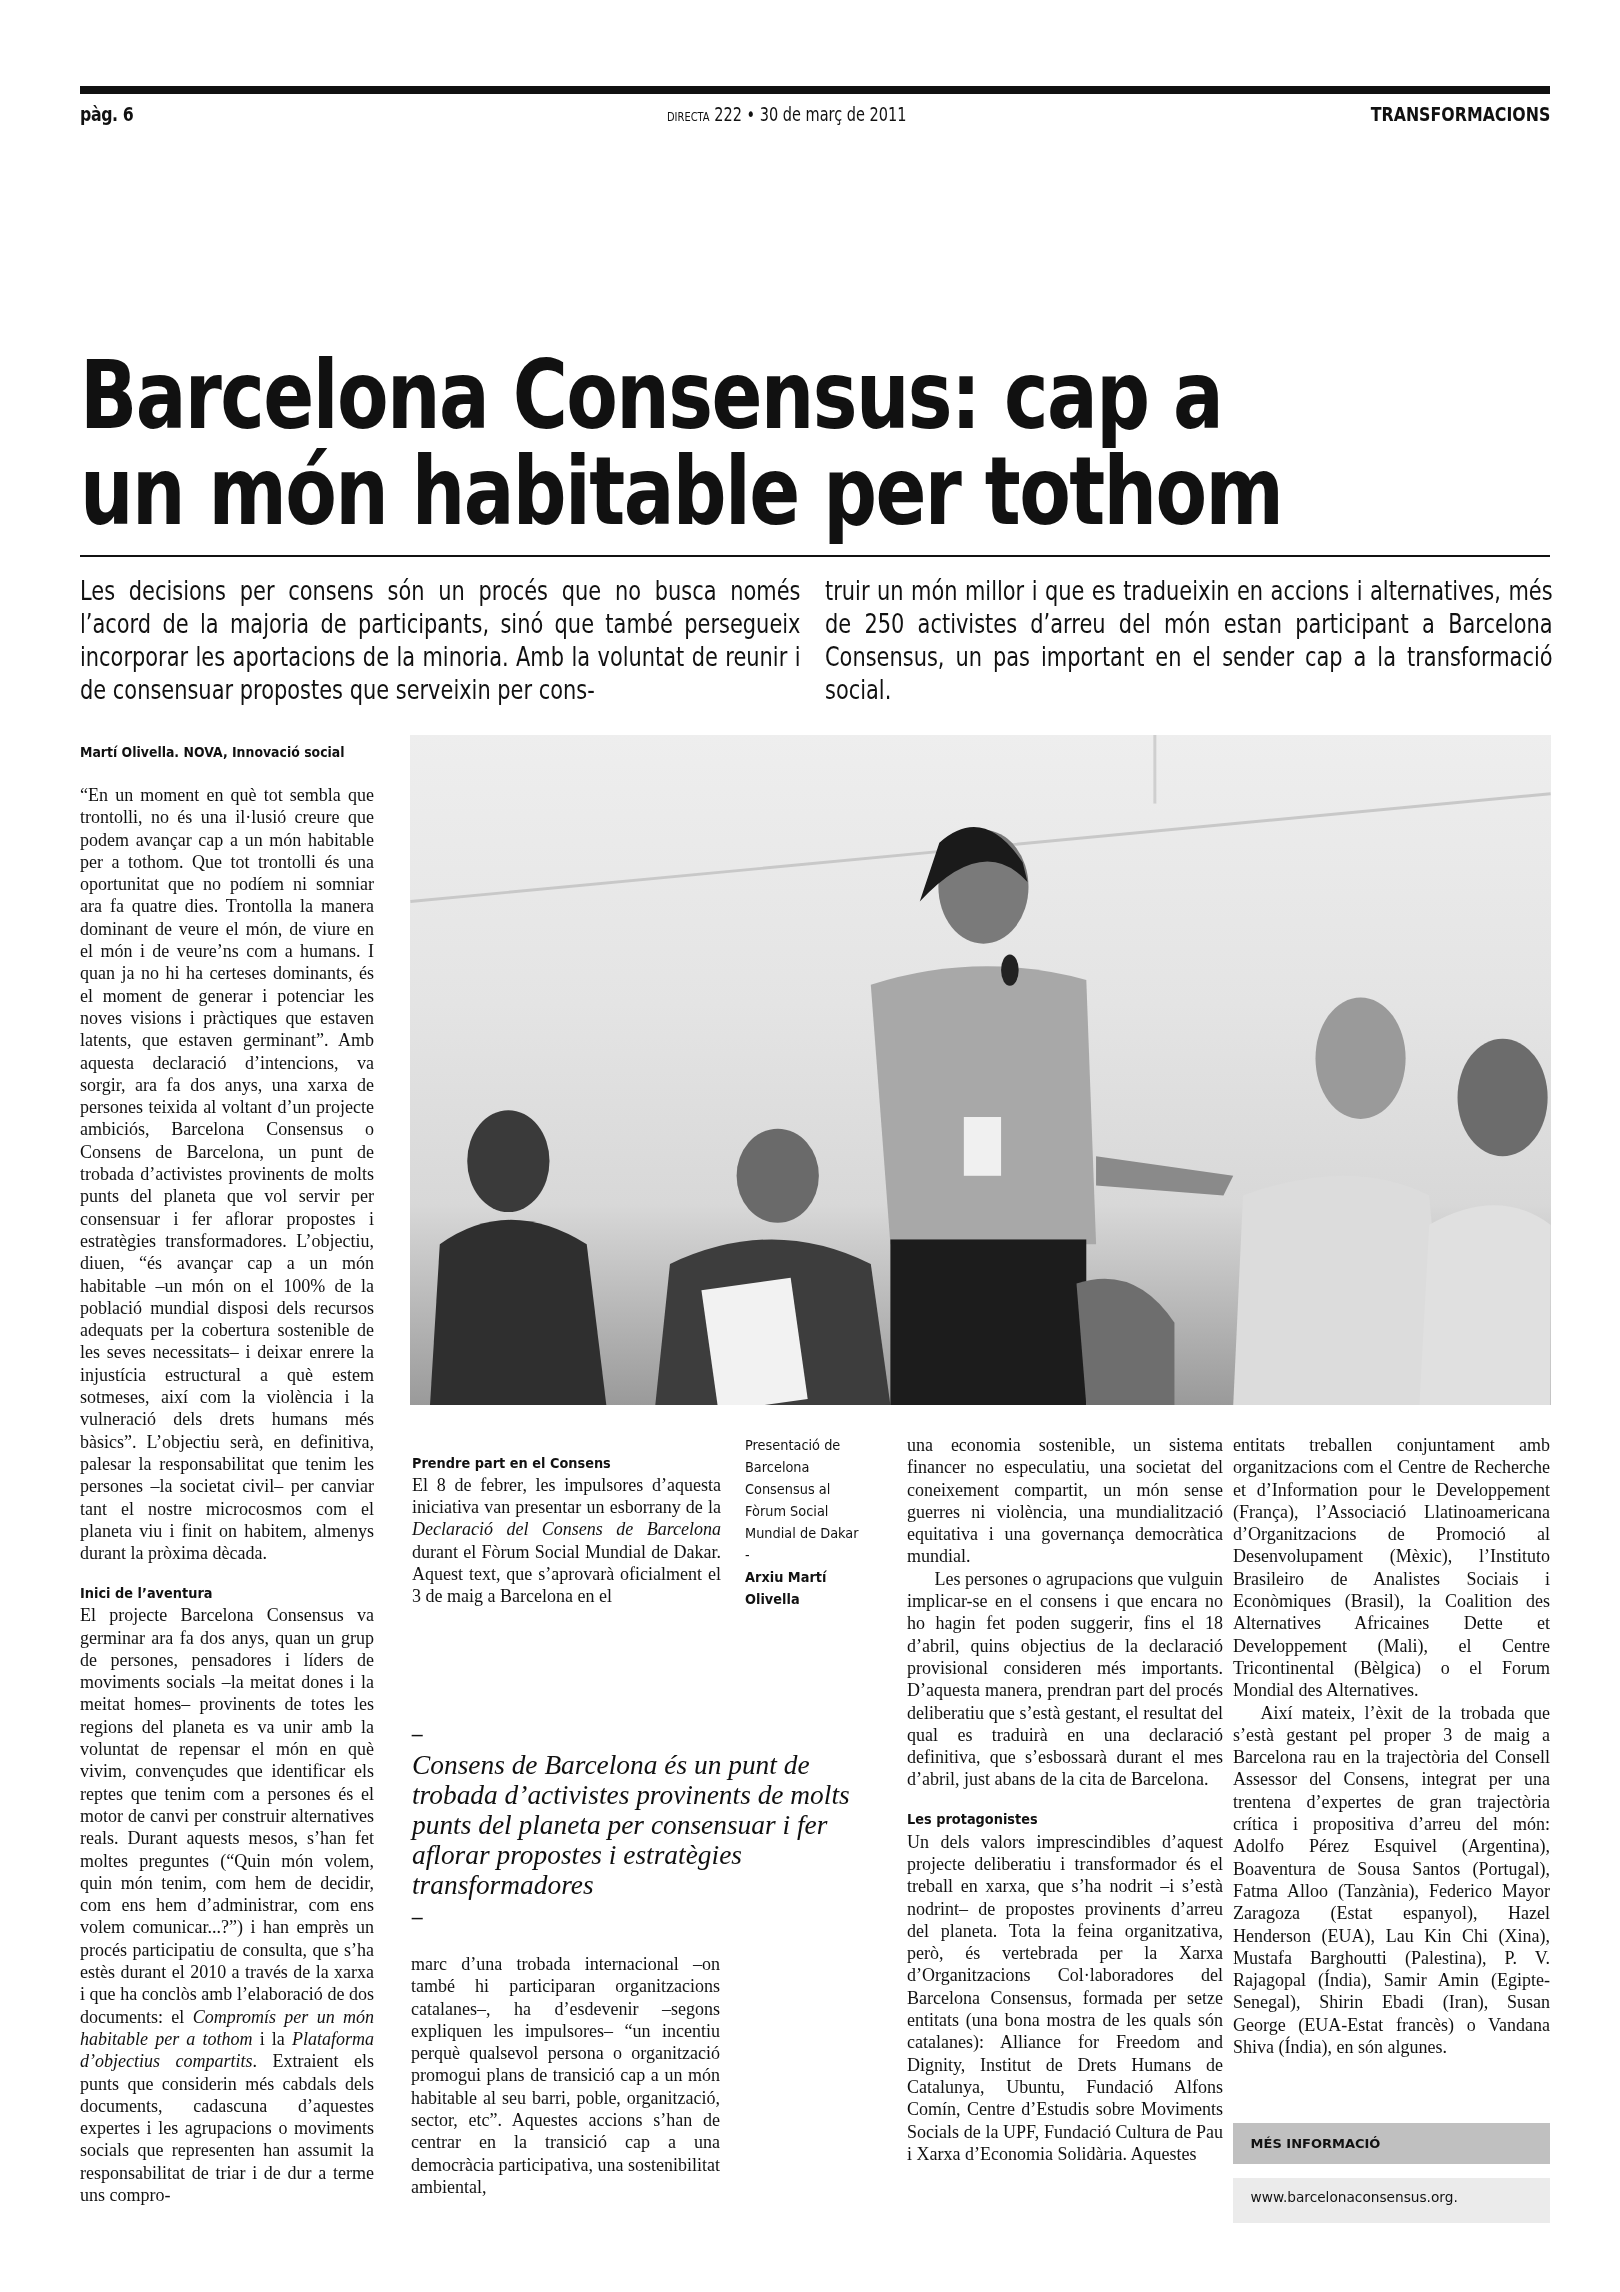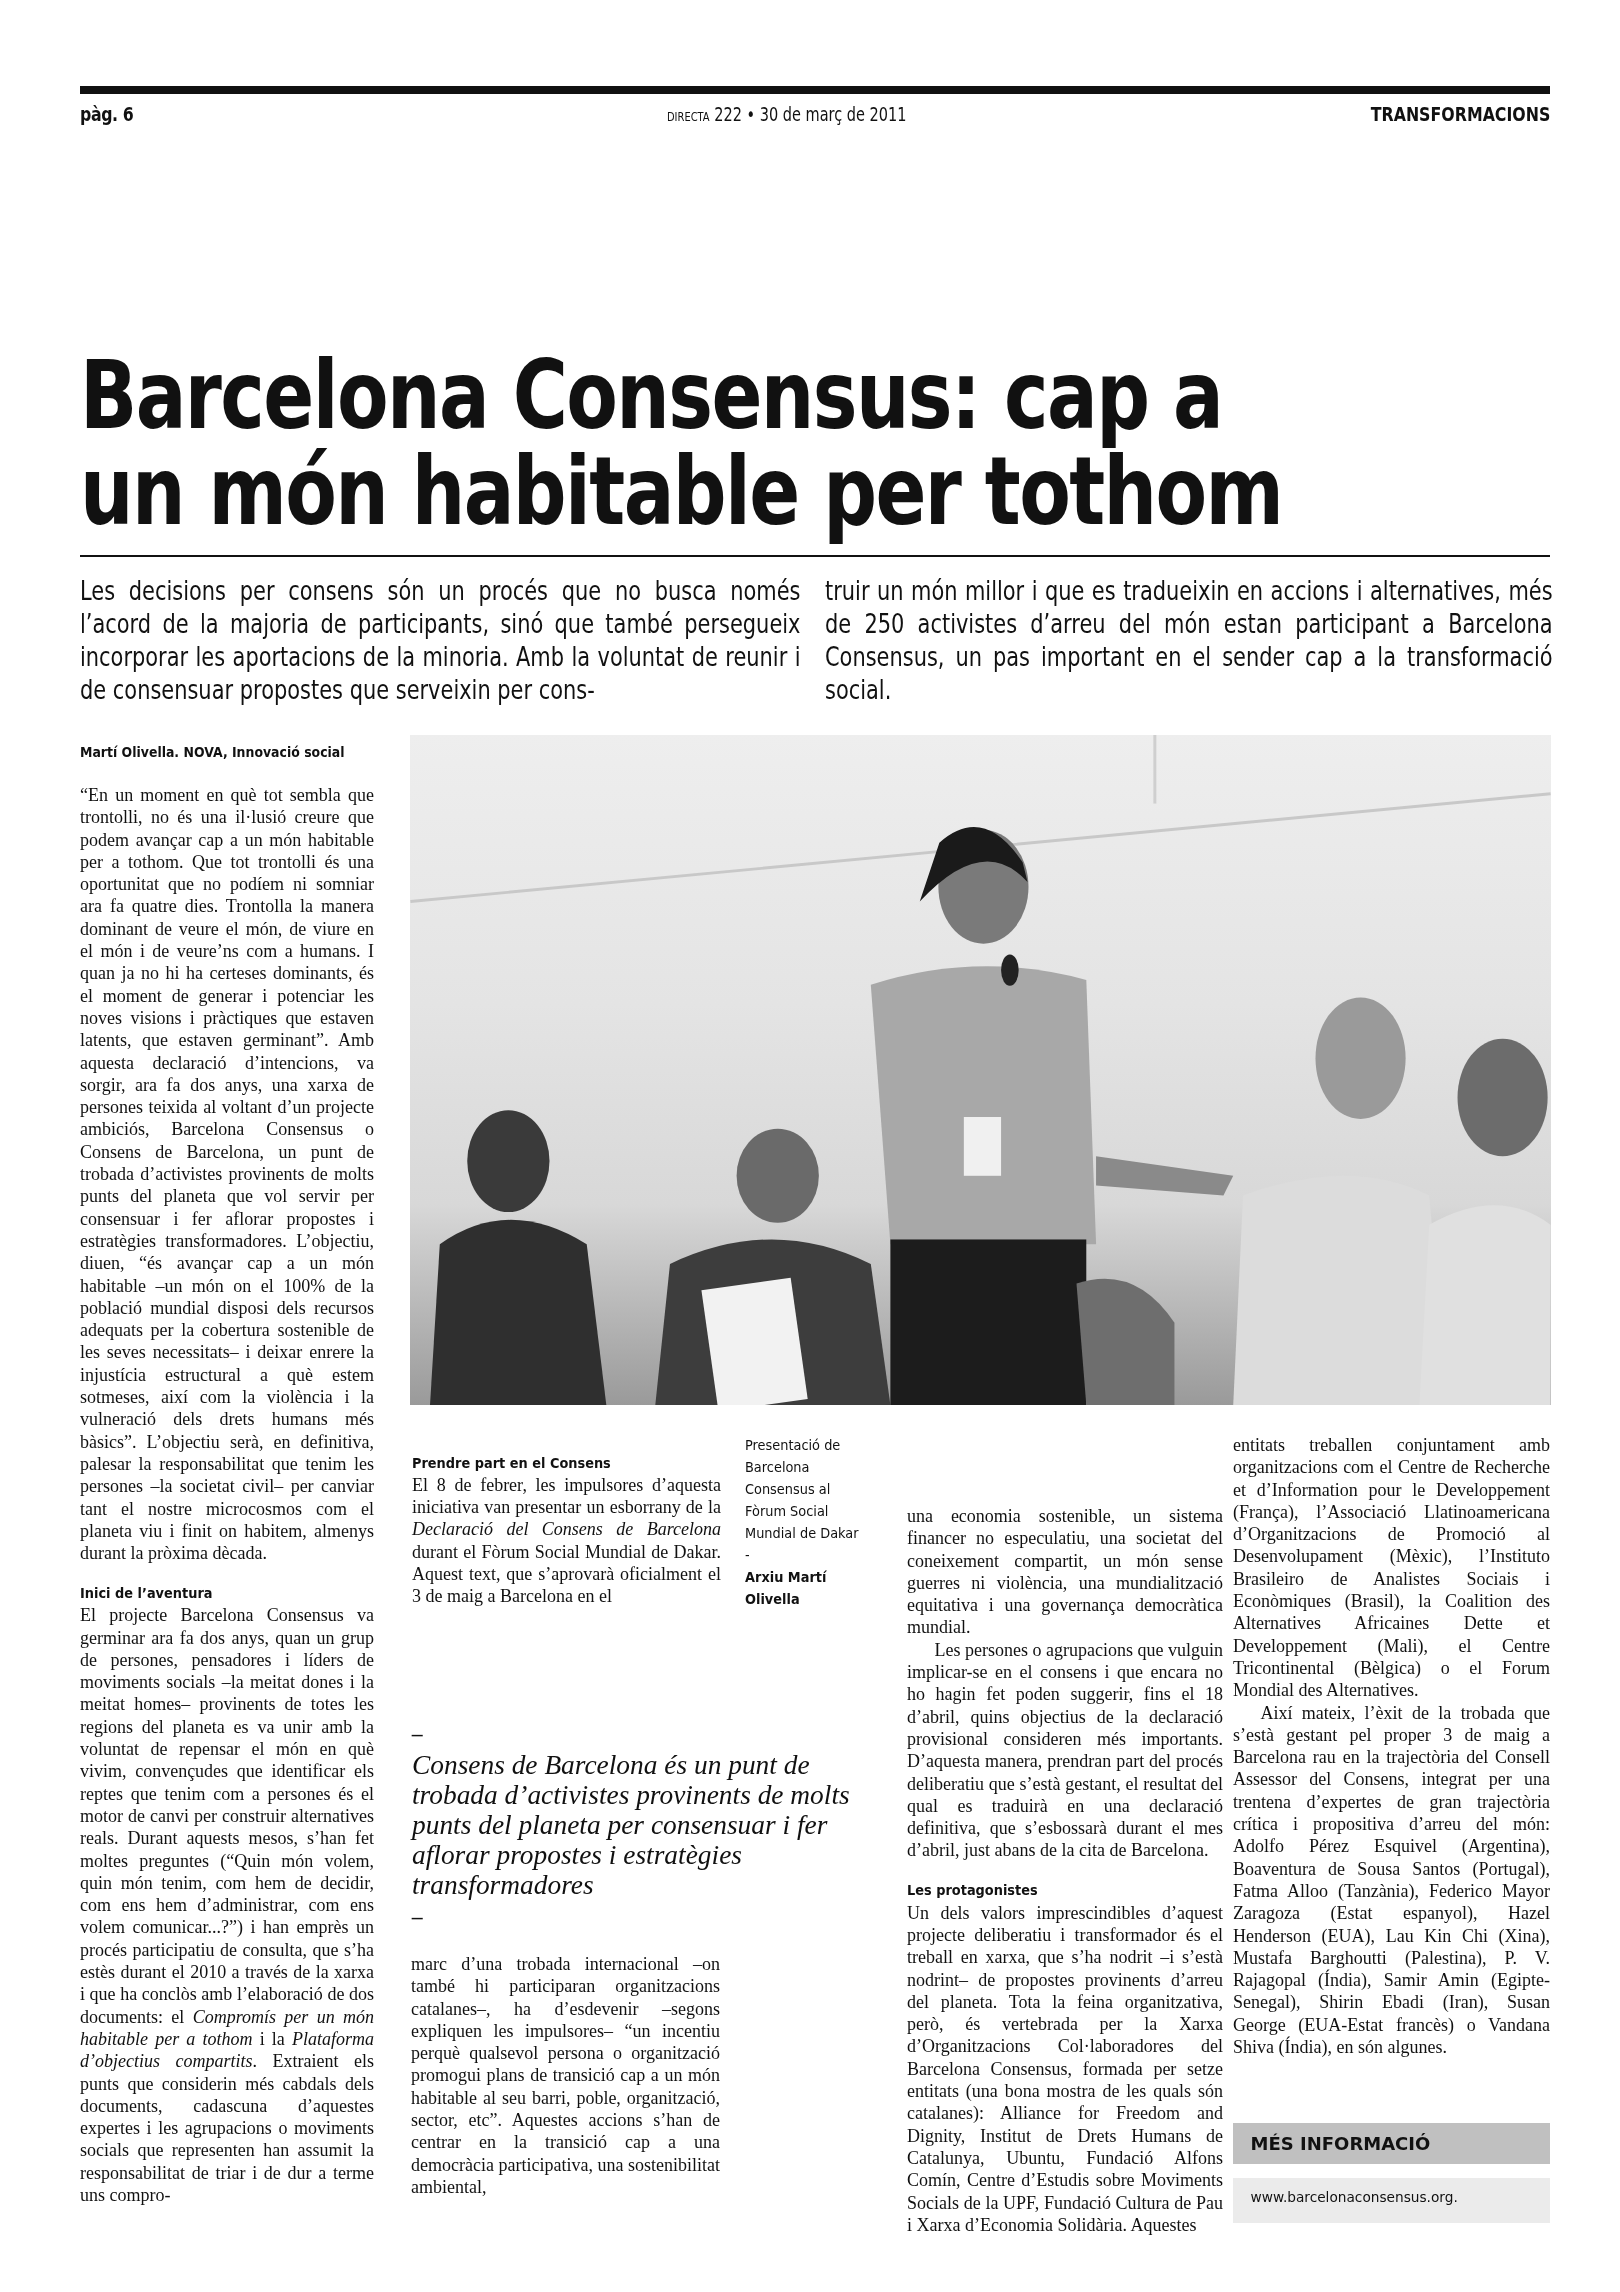--- a/index.html
+++ b/index.html
@@ -15,29 +15,29 @@
   .lead { top: 574px; width: 912px; font-family: "DejaVu Sans", sans-serif; font-size: 26.5px; line-height: 33px; text-align: justify; transform: scaleX(0.79); transform-origin: left top; }
   .lead.l { left: 80px; }
   .lead.r { left: 825px; width: 921px; }
   .byline { left: 80px; top: 743px; font-family: "DejaVu Sans", sans-serif; font-weight: bold; font-size: 14.7px; transform: scaleX(0.85); transform-origin: left top; white-space: nowrap; }
   .body { font-family: "Liberation Serif", serif; font-size: 18px; line-height: 22.3px; text-align: justify; hyphens: auto; }
   .body p { margin: 0; }
   .body .ind { text-indent: 27.4px; }
   .sub { font-family: "DejaVu Sans", sans-serif; font-weight: bold; font-size: 14.7px; margin-top: 17.6px; transform: scaleX(0.88); transform-origin: left top; white-space: nowrap; }
   .col1 { left: 80px; top: 784px; width: 294px; }
   .col2 { left: 412px; top: 1434px; width: 309px; }
-  .col4 { left: 907px; top: 1505px; width: 316px; }
+  .col4 { left: 907px; top: 1434px; width: 316px; }
   .col5 { left: 1233px; top: 1434px; width: 317px; }
   .photo { left: 410px; top: 735px; width: 1141px; height: 670px; background: linear-gradient(180deg, #eeeeee 0%, #e4e4e4 40%, #d8d8d8 70%, #9a9a9a 100%); overflow: hidden; }
   .caption { left: 745px; top: 1434px; width: 137px; font-family: "DejaVu Sans", sans-serif; font-size: 14.7px; line-height: 22px; transform: scaleX(0.88); transform-origin: left top; }
   .caption b { font-weight: bold; }
   .pull { left: 412px; top: 1725px; width: 490px; font-family: "Liberation Serif", serif; font-style: italic; font-size: 27.4px; line-height: 30px; }
   .dash { font-family: "Liberation Serif", serif; font-size: 21.6px; line-height: 19.6px; font-weight: bold; }
   .infobox { left: 1233px; top: 2123px; width: 317px; }
-  .infohead { background: #c0c0c0; height: 41px; padding-left: 17.6px; font-family: "DejaVu Sans", sans-serif; font-weight: bold; font-size: 18px; line-height: 41px; }
+  .infohead { background: #c0c0c0; height: 41px; padding-left: 17.6px; font-family: "DejaVu Sans", sans-serif; font-weight: bold; font-size: 13px; line-height: 41px; }
   .infobody { background: #ebebeb; height: 45px; padding-left: 17.6px; font-family: "DejaVu Sans", sans-serif; font-size: 13.7px; line-height: 39px; margin-top: 14px; }
 </style>
 </head>
 <body>
 
 <div class="abs topbar"></div>
 <div class="abs pg">pàg. 6</div>
 <div class="abs issue">
   <span class="small">DIRECTA</span>
   <span>222</span>

